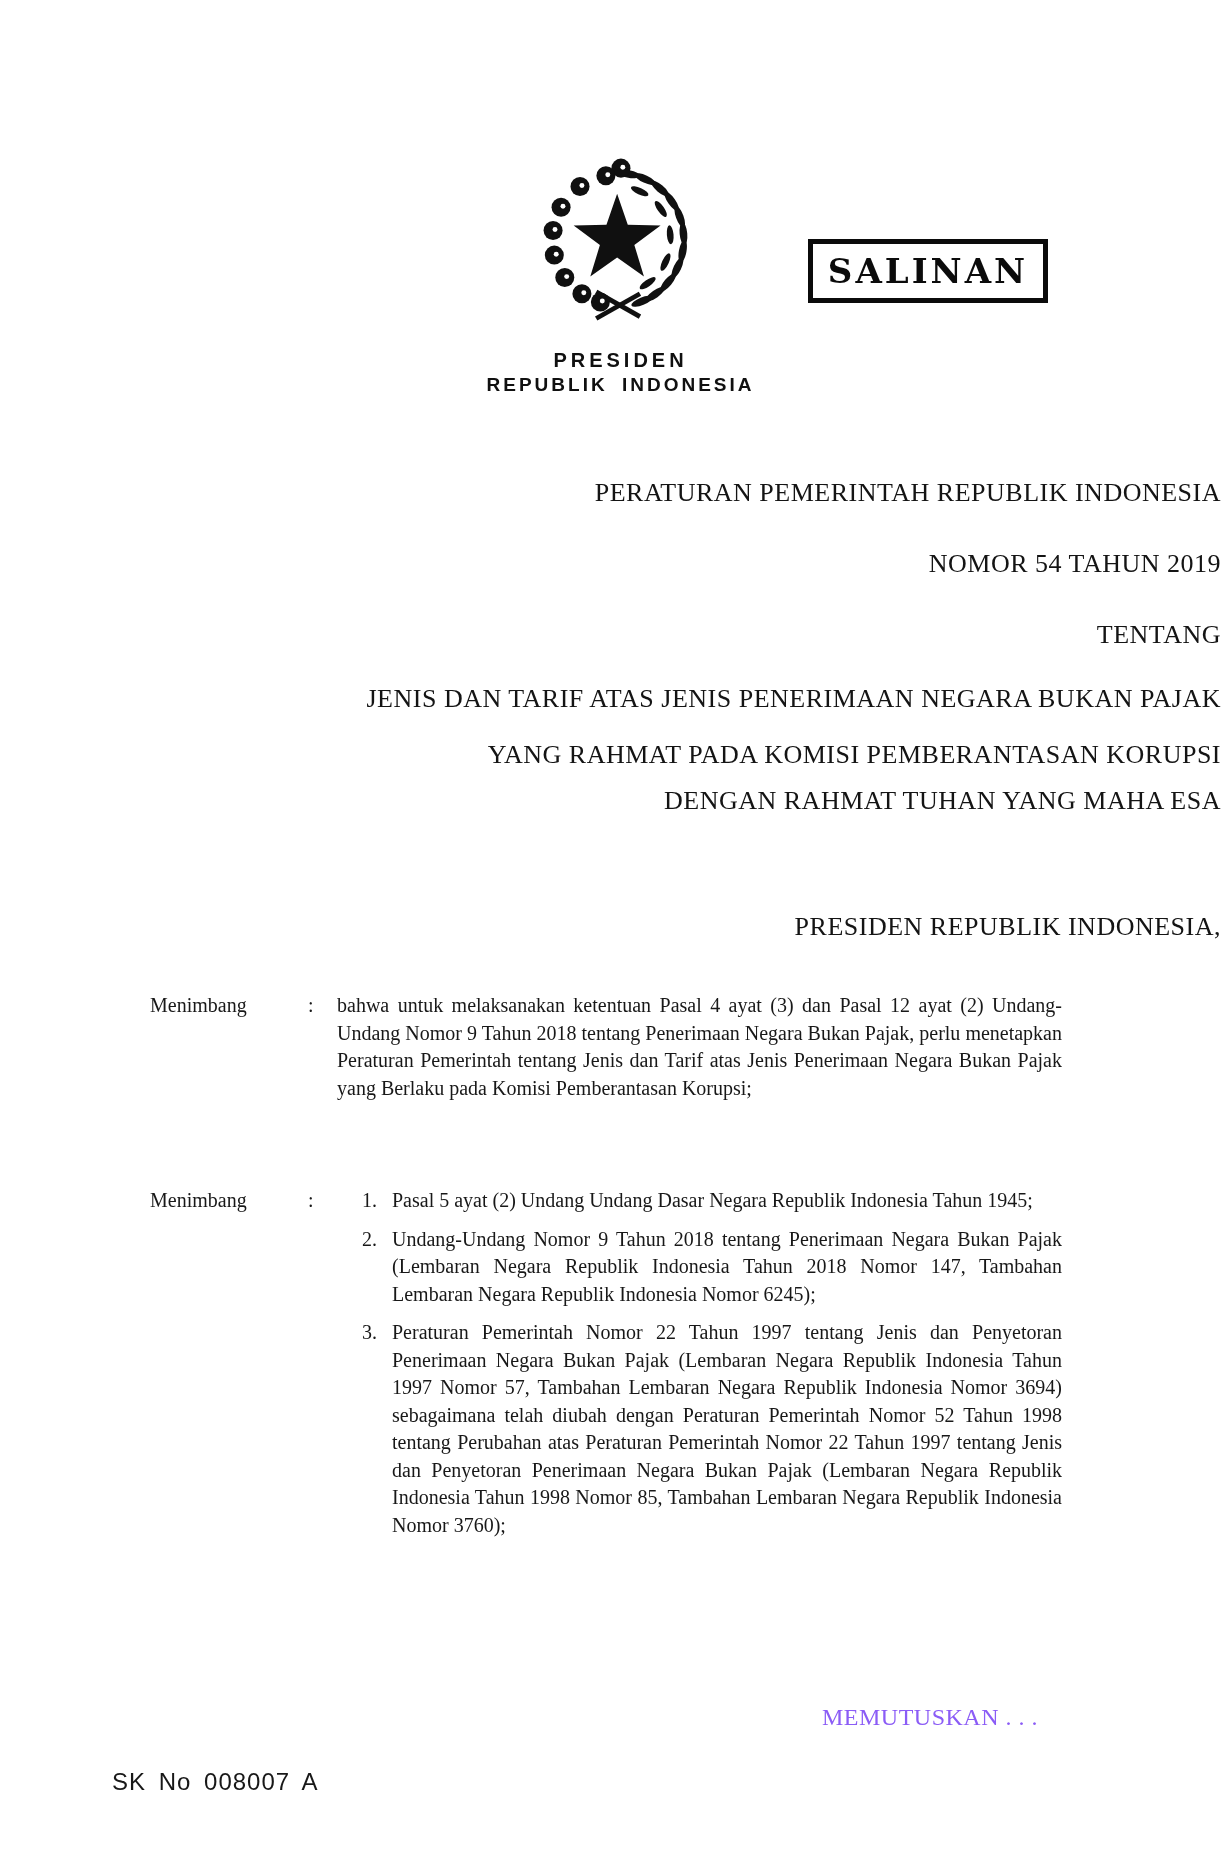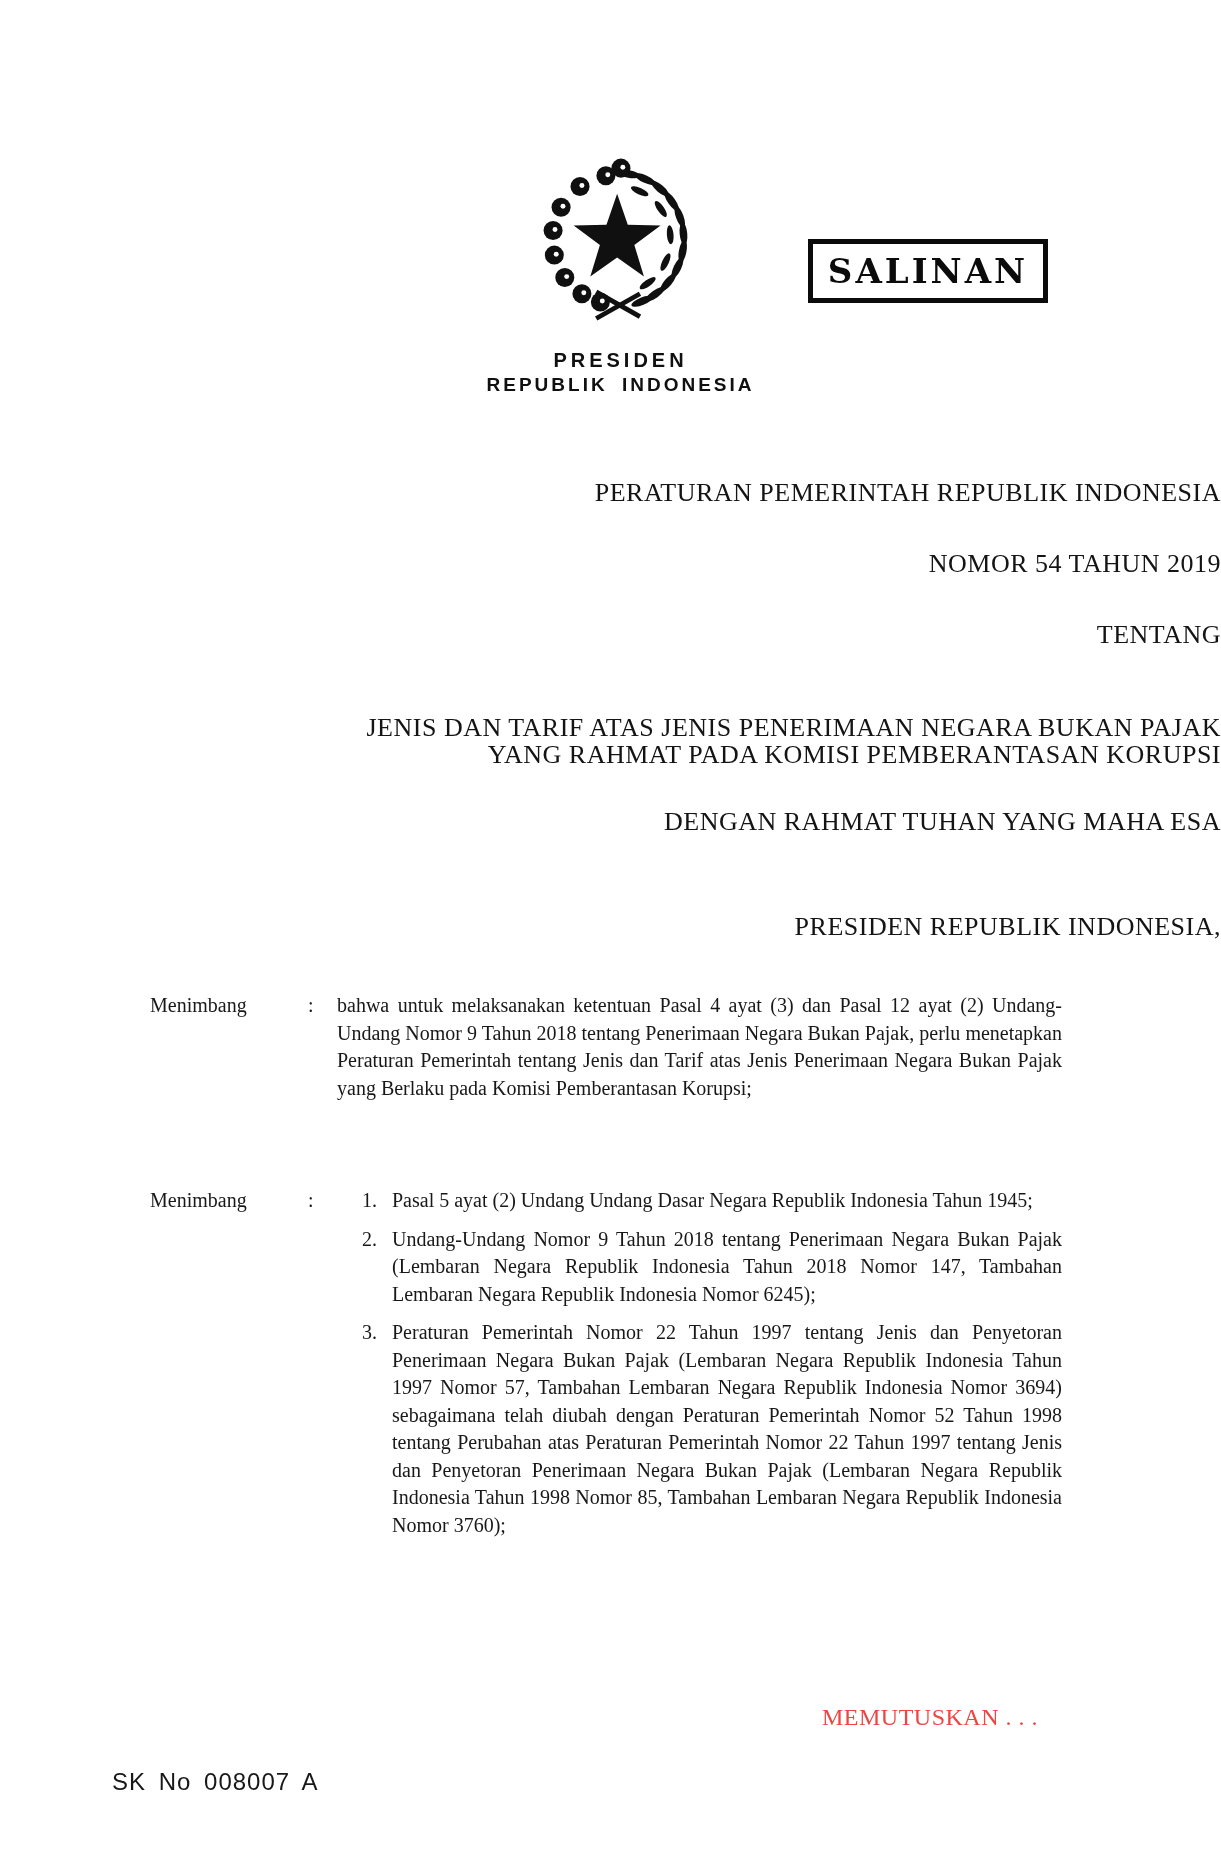--- a/index.html
+++ b/index.html
@@ -27,42 +27,42 @@
   .inst{position:absolute;left:10px;width:1221px;text-align:center;
     font-family:"Liberation Sans", sans-serif;font-weight:bold;color:#101010;}
   .inst-1{top:349px;font-size:20px;letter-spacing:4px;}
   .inst-2{top:374px;font-size:19px;letter-spacing:3px;word-spacing:6px;}
   
   .tline{position:absolute;left:0;width:1221px;text-align:right;
     font-size:26px;letter-spacing:.5px;color:#141414;}
   .t1{top:478px;}
   .t2{top:549px;}
   .t3{top:620px;}
-  .t4{top:684px;margin-top:29px;}
+  .t4{top:684px;}
   .t5{top:740px;}
-  .t6{top:807px;}
+  .t6{top:786px;}
   .t7{top:874px;margin-top:38px;}
   
   .clause{
     position:absolute;left:150px;width:912px;
     font-size:20px;line-height:27.5px;color:#181818;
     display:grid;grid-template-columns:158px 29px 1fr;
   }
   .clause .label{white-space:nowrap;}
   .clause .colon{text-align:left;}
   .clause .ctext{text-align:justify;}
   .menimbang{top:992px;}
   .mengingat{top:1187px;}
   .legal-item{display:flex;}
   .legal-item + .legal-item{margin-top:11px;}
   .legal-item .num{flex:none;width:30px;margin-left:25px;}
   .legal-item .itxt{flex:1;text-align:justify;}
   
   .catchword{position:absolute;left:822px;top:1704px;
-    font-size:24px;letter-spacing:.5px;color:#ef4444;}
+    font-size:24px;letter-spacing:.5px;color:#8b5cf6;}
   .doc-code{position:absolute;left:112px;top:1768px;
     font-family:"Liberation Sans", sans-serif;
     font-size:24px;letter-spacing:1px;word-spacing:5px;color:#181818;}
 </style>
 </head>
 <body>
 
 <div class="page">
 
   <div class="emblem">

